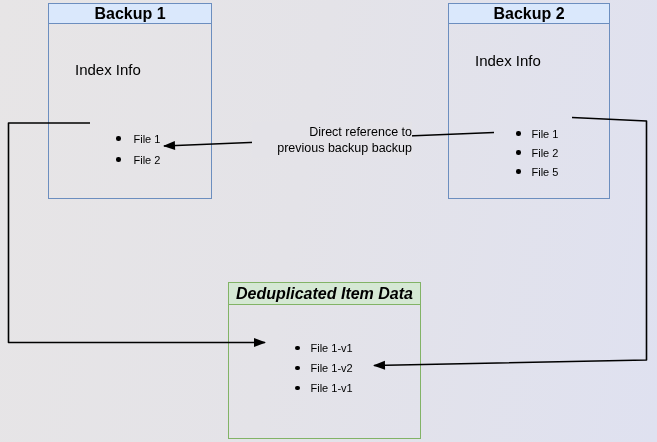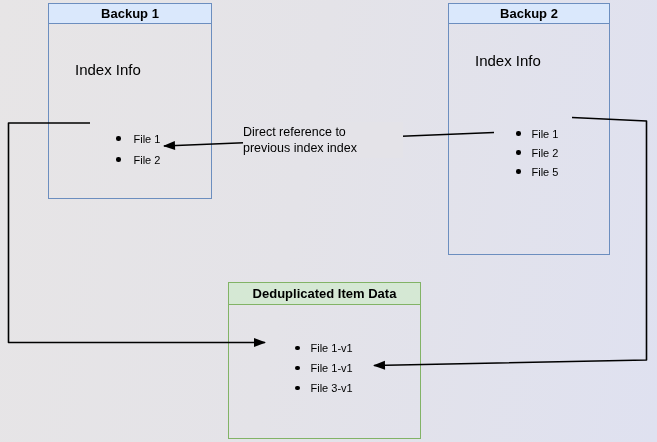--- a/index.html
+++ b/index.html
@@ -6,45 +6,45 @@
   .canvas{
     position:relative;
     width:657px;height:442px;
     overflow:hidden;
     background:linear-gradient(100deg,#e7e5e6 0%,#e4e3e8 45%,#dfe1f0 100%);
     font-family:"Liberation Sans","DejaVu Sans",sans-serif;
     color:#000;
   }
   .box{position:absolute;border:1px solid;box-sizing:border-box;background:transparent;}
   .box.blue{border-color:#6c8ebf;}
-  .box.green{border-color:#82b366;}
+  .box.green{border-color:#82b366;font-style:italic;}
   .box-header{
     box-sizing:border-box;width:100%;
     display:flex;align-items:center;justify-content:center;
-    font-size:13px;font-weight:bold;
+    font-size:16px;font-weight:bold;
     border-bottom:1px solid;
     text-align:center;
   }
   .blue .box-header{background:#dae8fc;border-color:#6c8ebf;height:20px;}
   .green .box-header{background:#d5e8d4;border-color:#82b366;height:22px;}
   .label{position:absolute;font-size:15px;white-space:nowrap;}
   .filelist{
     position:absolute;margin:16px;padding:0;list-style:none;
     font-size:11px;white-space:nowrap;
   }
   .filelist li{display:flex;align-items:center;height:var(--lh);}
   .dot{
     width:4.5px;height:4.5px;border-radius:50%;
     background:#000;flex:0 0 auto;
   }
   .edges{position:absolute;left:0;top:0;width:657px;height:442px;}
   .edge-label{
-    position:absolute;left:243px;top:122px;width:160px;
+    position:absolute;left:252px;top:122px;width:160px;
     background:#e4e3e8;
-    font-size:12.5px;line-height:16px;text-align:left;
+    font-size:12.5px;line-height:16px;text-align:right;
     padding:2px 0;
   }
 </style>
 </head>
 <body>
 
 <div class="canvas">
 
   <div class="box blue" style="left:48px;top:3px;width:164px;height:196px">
     <div class="box-header">
@@ -56,21 +56,21 @@
     <li>
       <span class="dot" style="margin-right:13px"></span>
       <span>File 1</span>
     </li>
     <li>
       <span class="dot" style="margin-right:13px"></span>
       <span>File 2</span>
     </li>
   </ul>
 
-  <div class="box blue" style="left:448px;top:3px;width:162px;height:252px">
+  <div class="box blue" style="left:448px;top:3px;width:162px;height:196px">
     <div class="box-header">
       <span>Backup 2</span>
     </div>
   </div>
   <div class="label" style="left:475px;top:52px">Index Info</div>
   <ul class="filelist" style="left:500px;top:108px;--lh:19px">
     <li>
       <span class="dot" style="margin-right:11px"></span>
       <span>File 1</span>
     </li>
@@ -89,40 +89,40 @@
       <span>Deduplicated Item Data</span>
     </div>
   </div>
   <ul class="filelist" style="left:279px;top:322px;--lh:20px">
     <li>
       <span class="dot" style="margin-right:11px"></span>
       <span>File 1-v1</span>
     </li>
     <li>
       <span class="dot" style="margin-right:11px"></span>
-      <span>File 1-v1</span>
+      <span>File 1-v2</span>
     </li>
     <li>
       <span class="dot" style="margin-right:11px"></span>
-      <span>File 3-v1</span>
+      <span>File 1-v1</span>
     </li>
   </ul>
 
   <svg class="edges" viewBox="0 0 657 442">
     <defs>
       <marker id="ah" markerUnits="userSpaceOnUse" markerWidth="14" markerHeight="11" refX="12" refY="5.5" orient="auto">
         <path d="M1,1 L13,5.5 L1,10 Z" fill="#000"></path>
       </marker>
     </defs>
 
     <polyline points="90,123 8.5,123 8.5,342.5 265,342.5" fill="none" stroke="#000" stroke-width="1.6" stroke-linejoin="round" marker-end="url(#ah)"></polyline>
 
     <polyline points="494,132.5 164,146" fill="none" stroke="#000" stroke-width="1.6" stroke-linejoin="round" marker-end="url(#ah)"></polyline>
 
     <polyline points="572,117.5 646.5,121 646.5,360 374,365.5" fill="none" stroke="#000" stroke-width="1.6" stroke-linejoin="round" marker-end="url(#ah)"></polyline>
   </svg>
 
   <div class="edge-label">
     <div>Direct reference to</div>
-    <div>previous index index</div>
+    <div>previous backup backup</div>
   </div>
 
 </div>
 
 </body></html>

